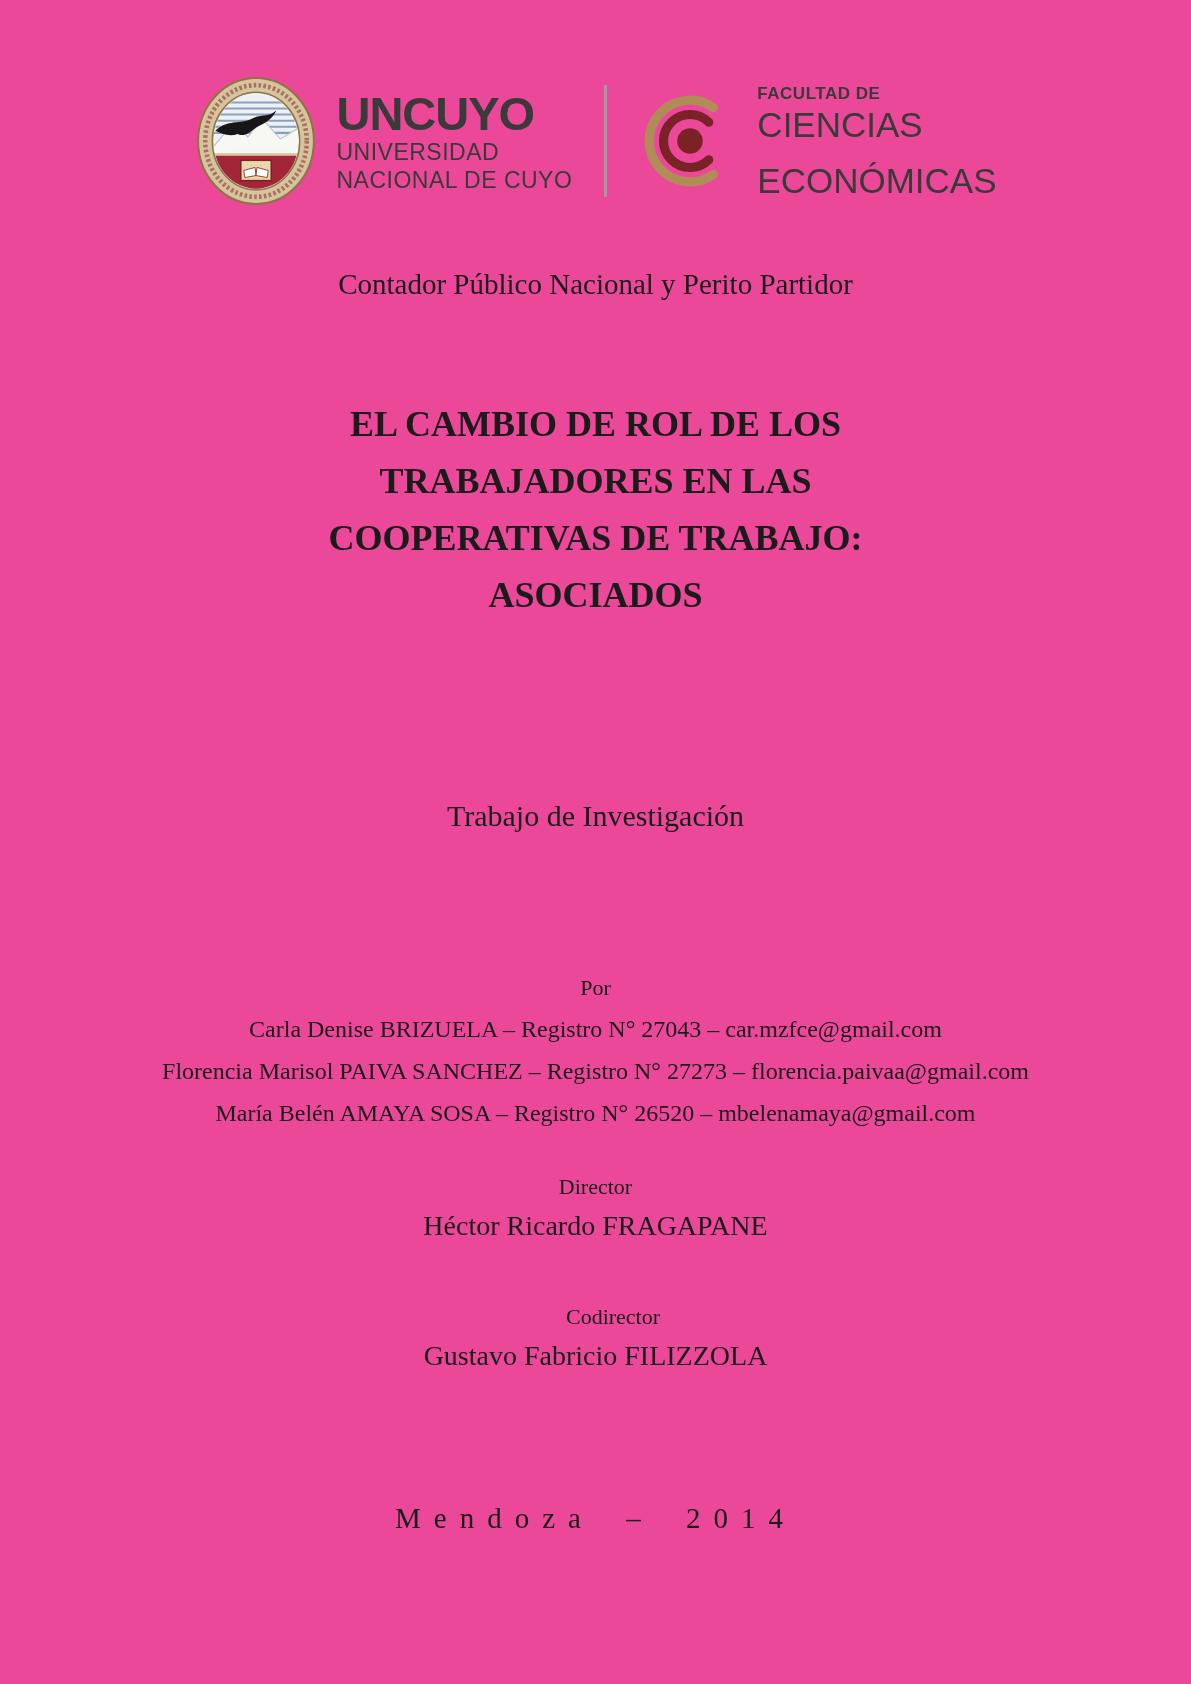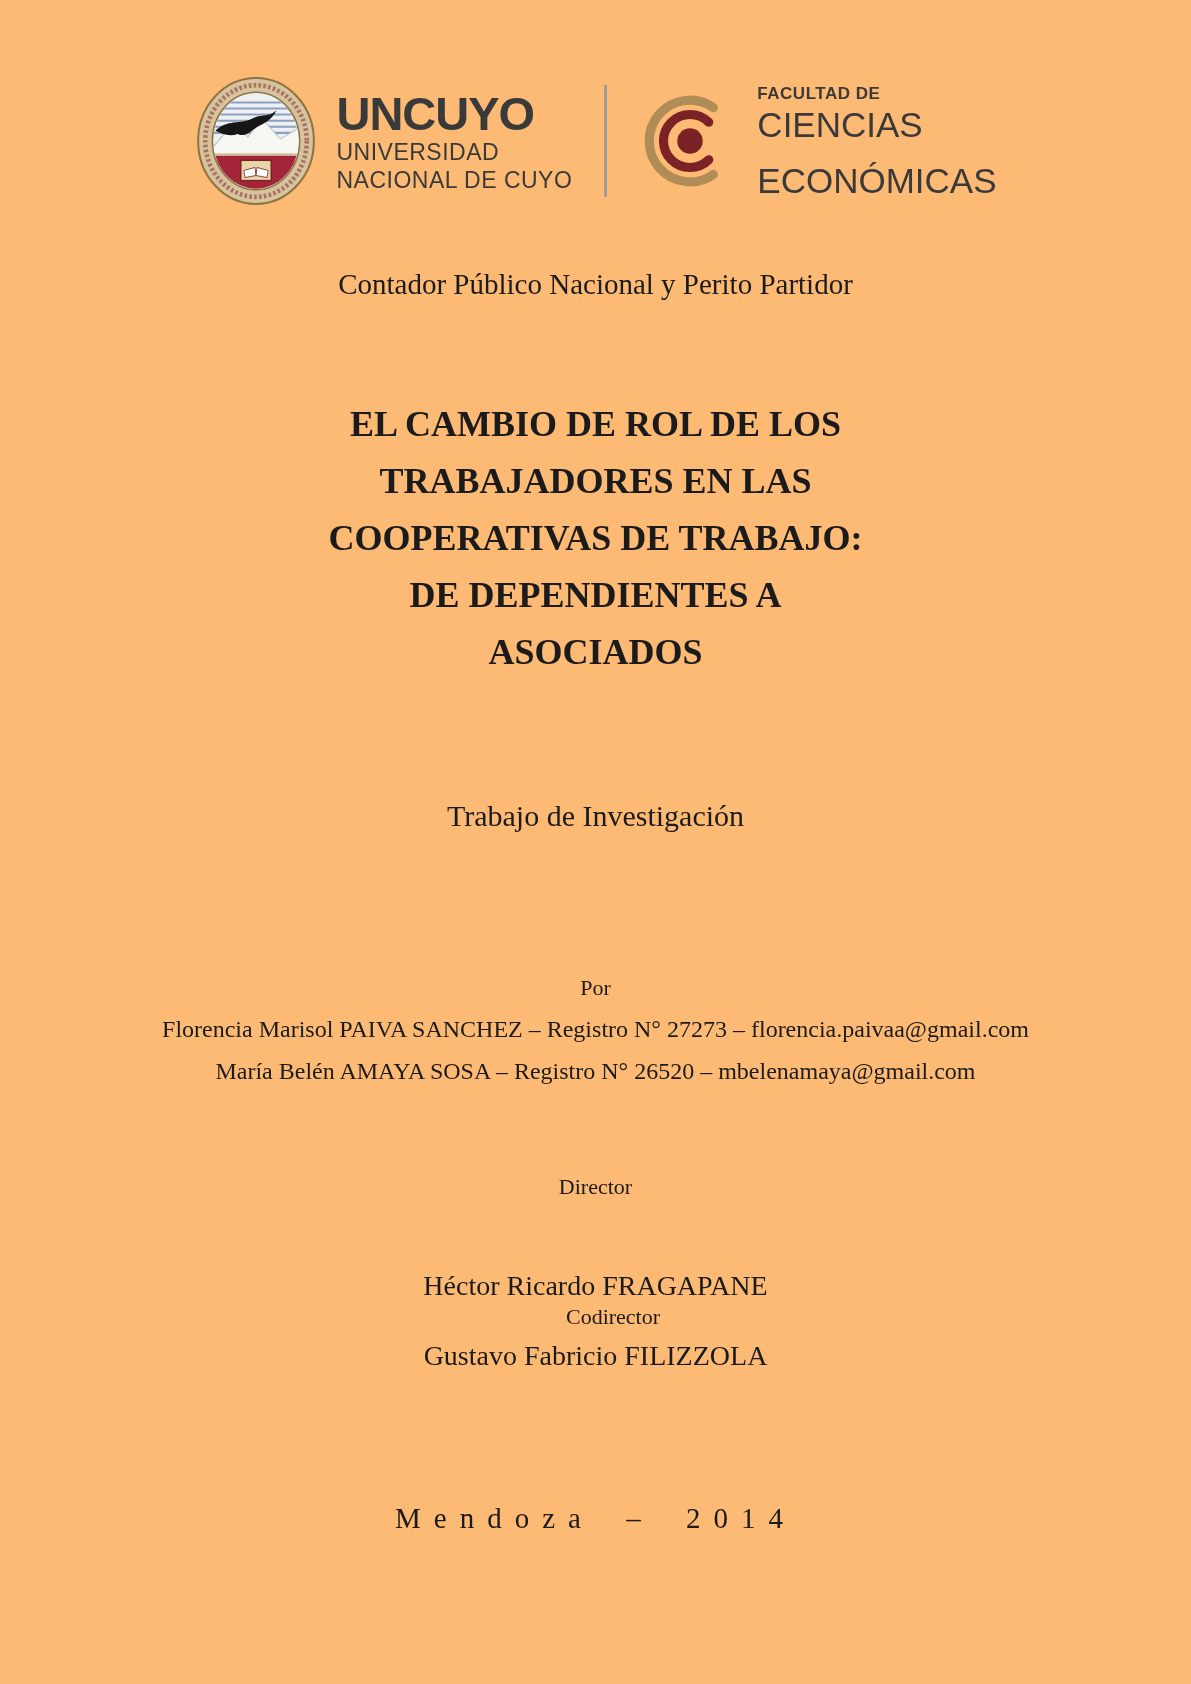--- a/index.html
+++ b/index.html
@@ -1,20 +1,20 @@
 <!DOCTYPE html>
 <html><head>
 <meta charset="utf-8">
 <style>
   html,body{margin:0;padding:0;background:#e9e9e9;}
   .page{
     position:relative;
     width:1191px;height:1684px;
     margin:0 auto;
-    background:#fdba74;
+    background:#ec4899;
     font-family:"Liberation Serif","DejaVu Serif",serif;
     color:#1b1b1b;
     overflow:hidden;
   }
   
   .logos{
     position:absolute;top:76px;left:0;right:0;
     display:flex;justify-content:center;align-items:center;
     gap:14px;
     font-family:"Liberation Sans","DejaVu Sans",sans-serif;
@@ -31,21 +31,21 @@
   .fce-l2{font-size:35px;font-weight:500;margin-bottom:21px;letter-spacing:0px;}
   .fce-l3{font-size:35px;font-weight:500;letter-spacing:0px;}
   
   .centered{position:absolute;left:0;right:0;text-align:center;}
   .degree{top:268px;font-size:29px;}
   .main-title{top:396px;font-size:36px;font-weight:700;line-height:57px;letter-spacing:0px;}
   .subtitle{top:799px;font-size:30px;}
   .por{top:975px;font-size:22px;}
   .authors{top:1008px;font-size:24px;line-height:42px;}
   .director-label{top:1174px;font-size:22px;}
-  .director-name{top:1270px;font-size:28px;}
+  .director-name{top:1210px;font-size:28px;}
   .codirector-label{top:1304px;font-size:22px;padding-left:35px;}
   .codirector-name{top:1340px;font-size:28px;}
   .footer-line{top:1502px;font-size:29px;letter-spacing:13px;word-spacing:12px;}
 </style>
 </head>
 <body>
 
 <div class="page">
 
   <header class="logos">
@@ -100,28 +100,28 @@
       <div class="fce-l3">ECONÓMICAS</div>
     </div>
   </header>
 
   <div class="centered degree">Contador Público Nacional y Perito Partidor</div>
 
   <div class="centered main-title">
     <div>EL CAMBIO DE ROL DE LOS</div>
     <div>TRABAJADORES EN LAS</div>
     <div>COOPERATIVAS DE TRABAJO:</div>
-    <div>DE DEPENDIENTES A</div>
     <div>ASOCIADOS</div>
   </div>
 
   <div class="centered subtitle">Trabajo de Investigación</div>
 
   <div class="centered por">Por</div>
   <div class="centered authors">
+    <div>Carla Denise BRIZUELA – Registro N° 27043 – car.mzfce@gmail.com</div>
     <div>Florencia Marisol PAIVA SANCHEZ – Registro N° 27273 – florencia.paivaa@gmail.com</div>
     <div>María Belén AMAYA SOSA – Registro N° 26520 – mbelenamaya@gmail.com</div>
   </div>
 
   <div class="centered director-label">Director</div>
   <div class="centered director-name">Héctor Ricardo FRAGAPANE</div>
 
   <div class="centered codirector-label">Codirector</div>
   <div class="centered codirector-name">Gustavo Fabricio FILIZZOLA</div>
 

